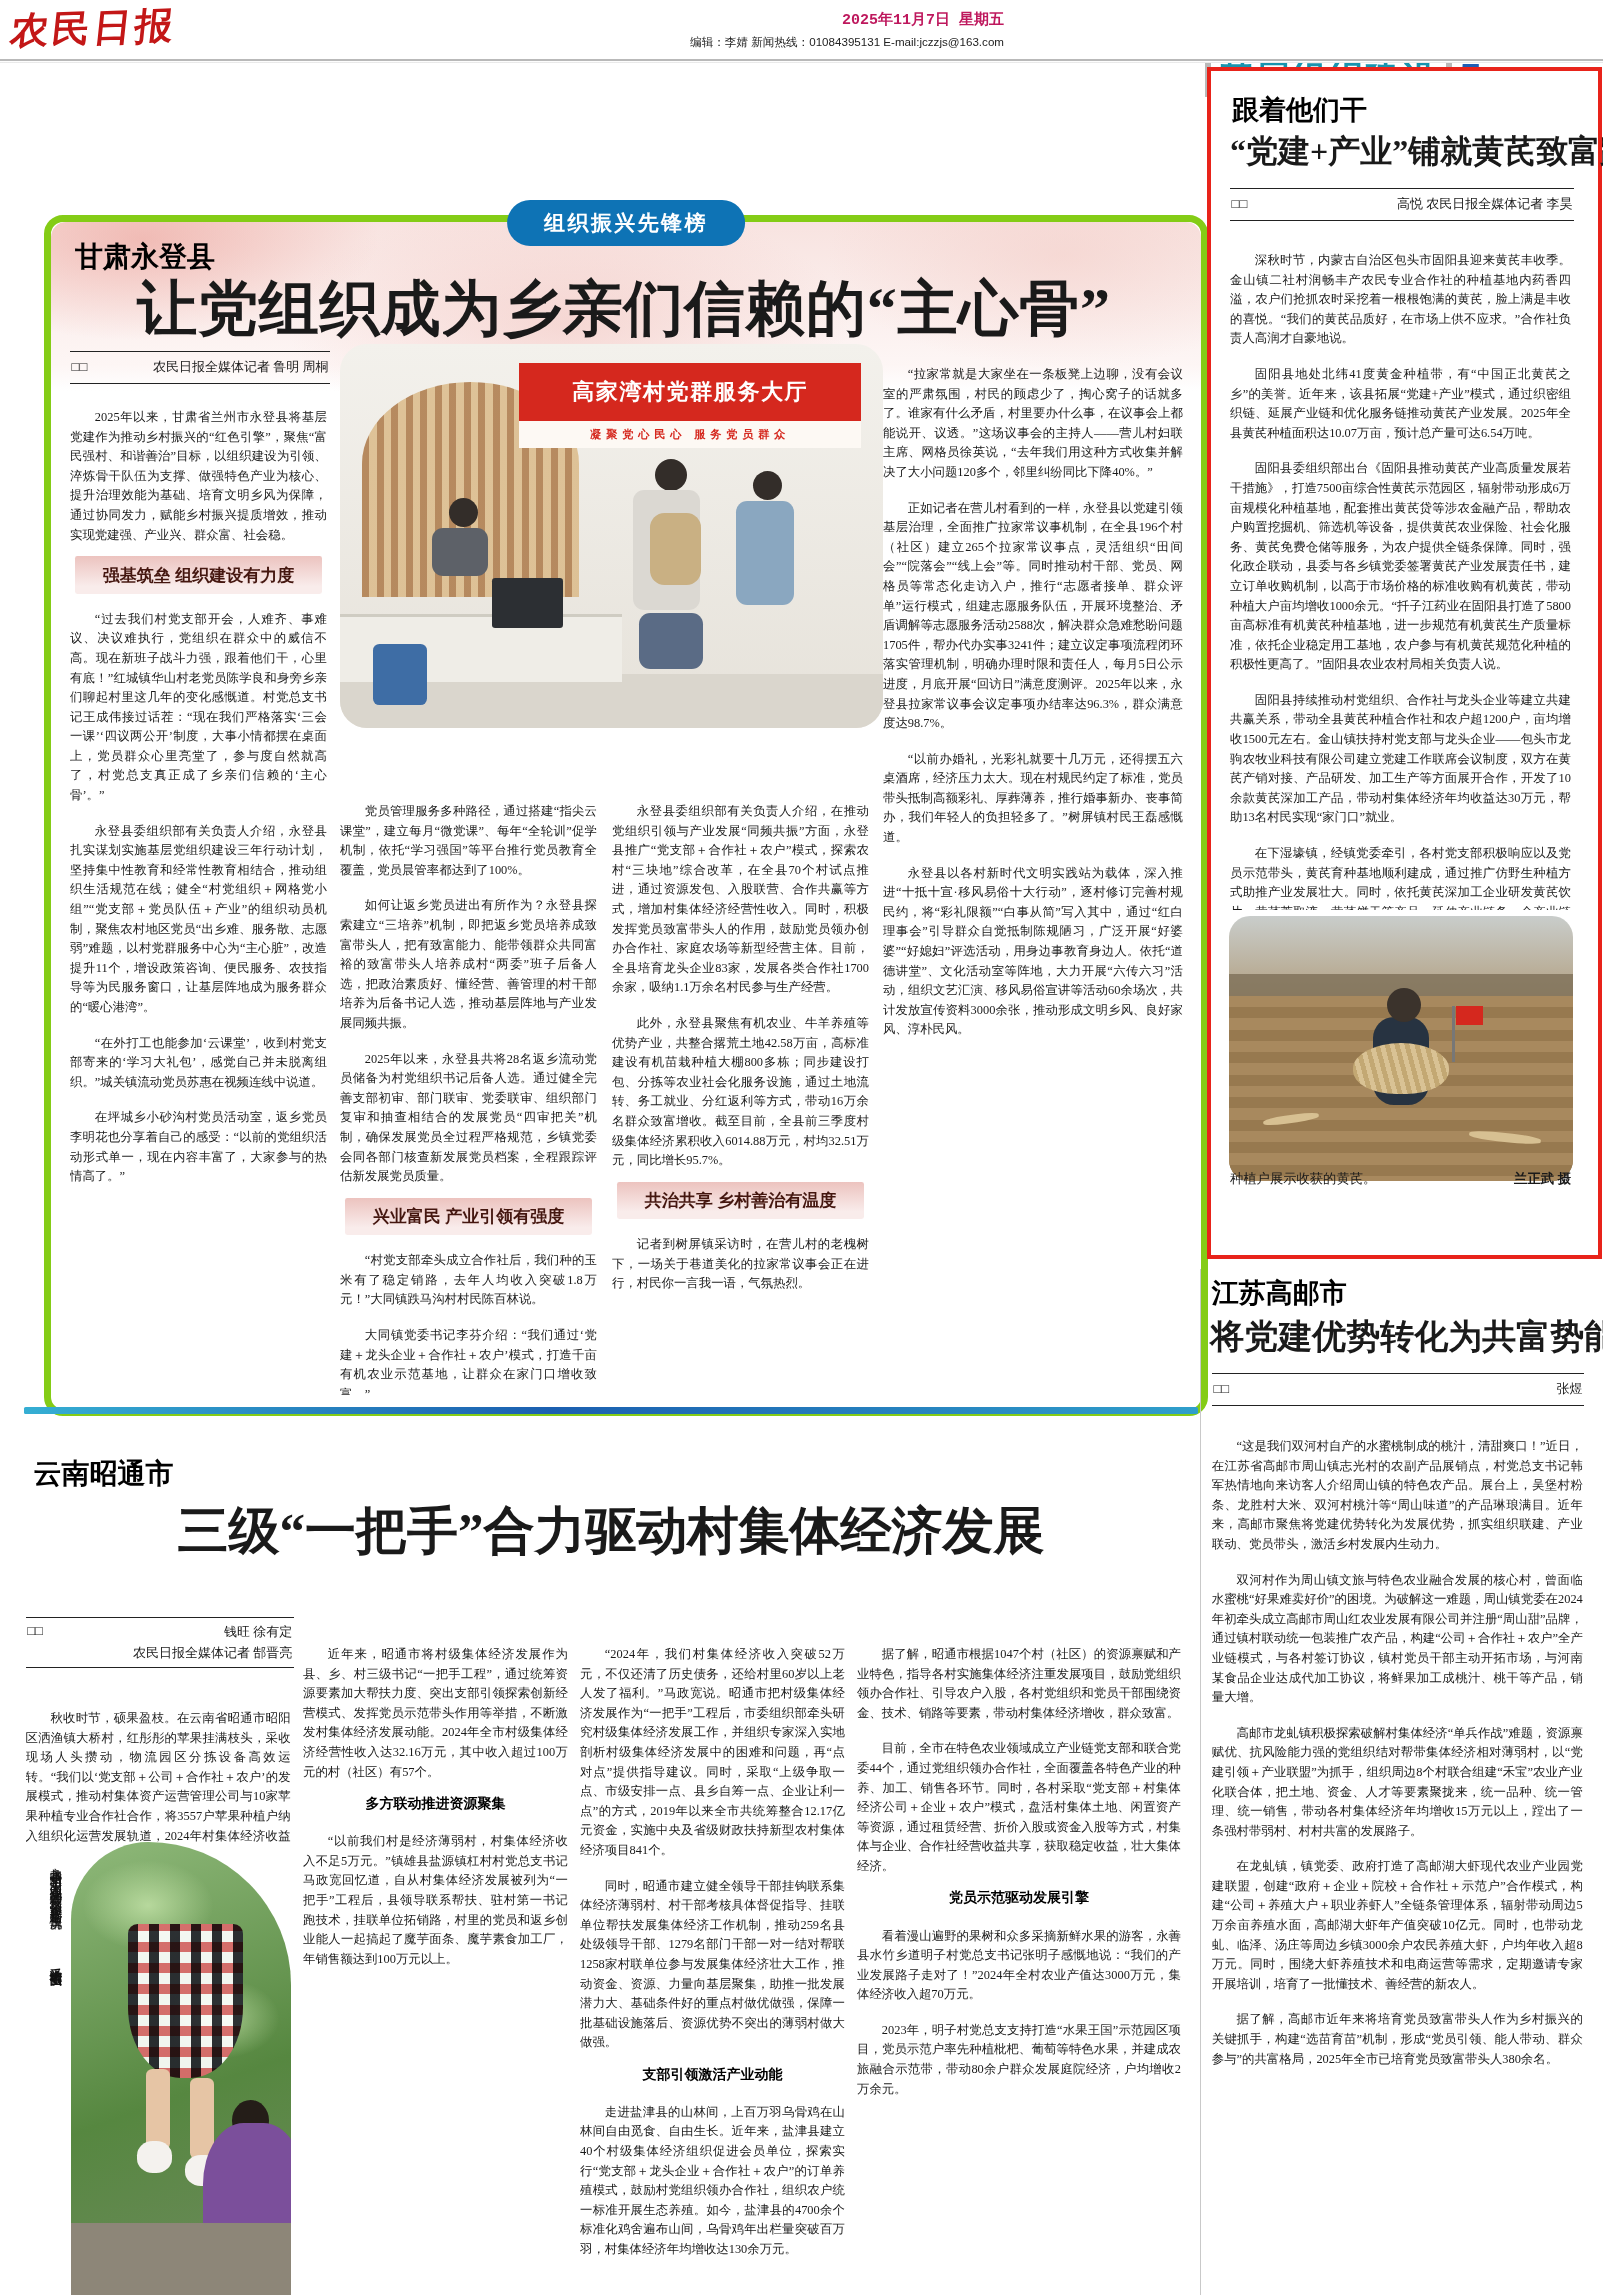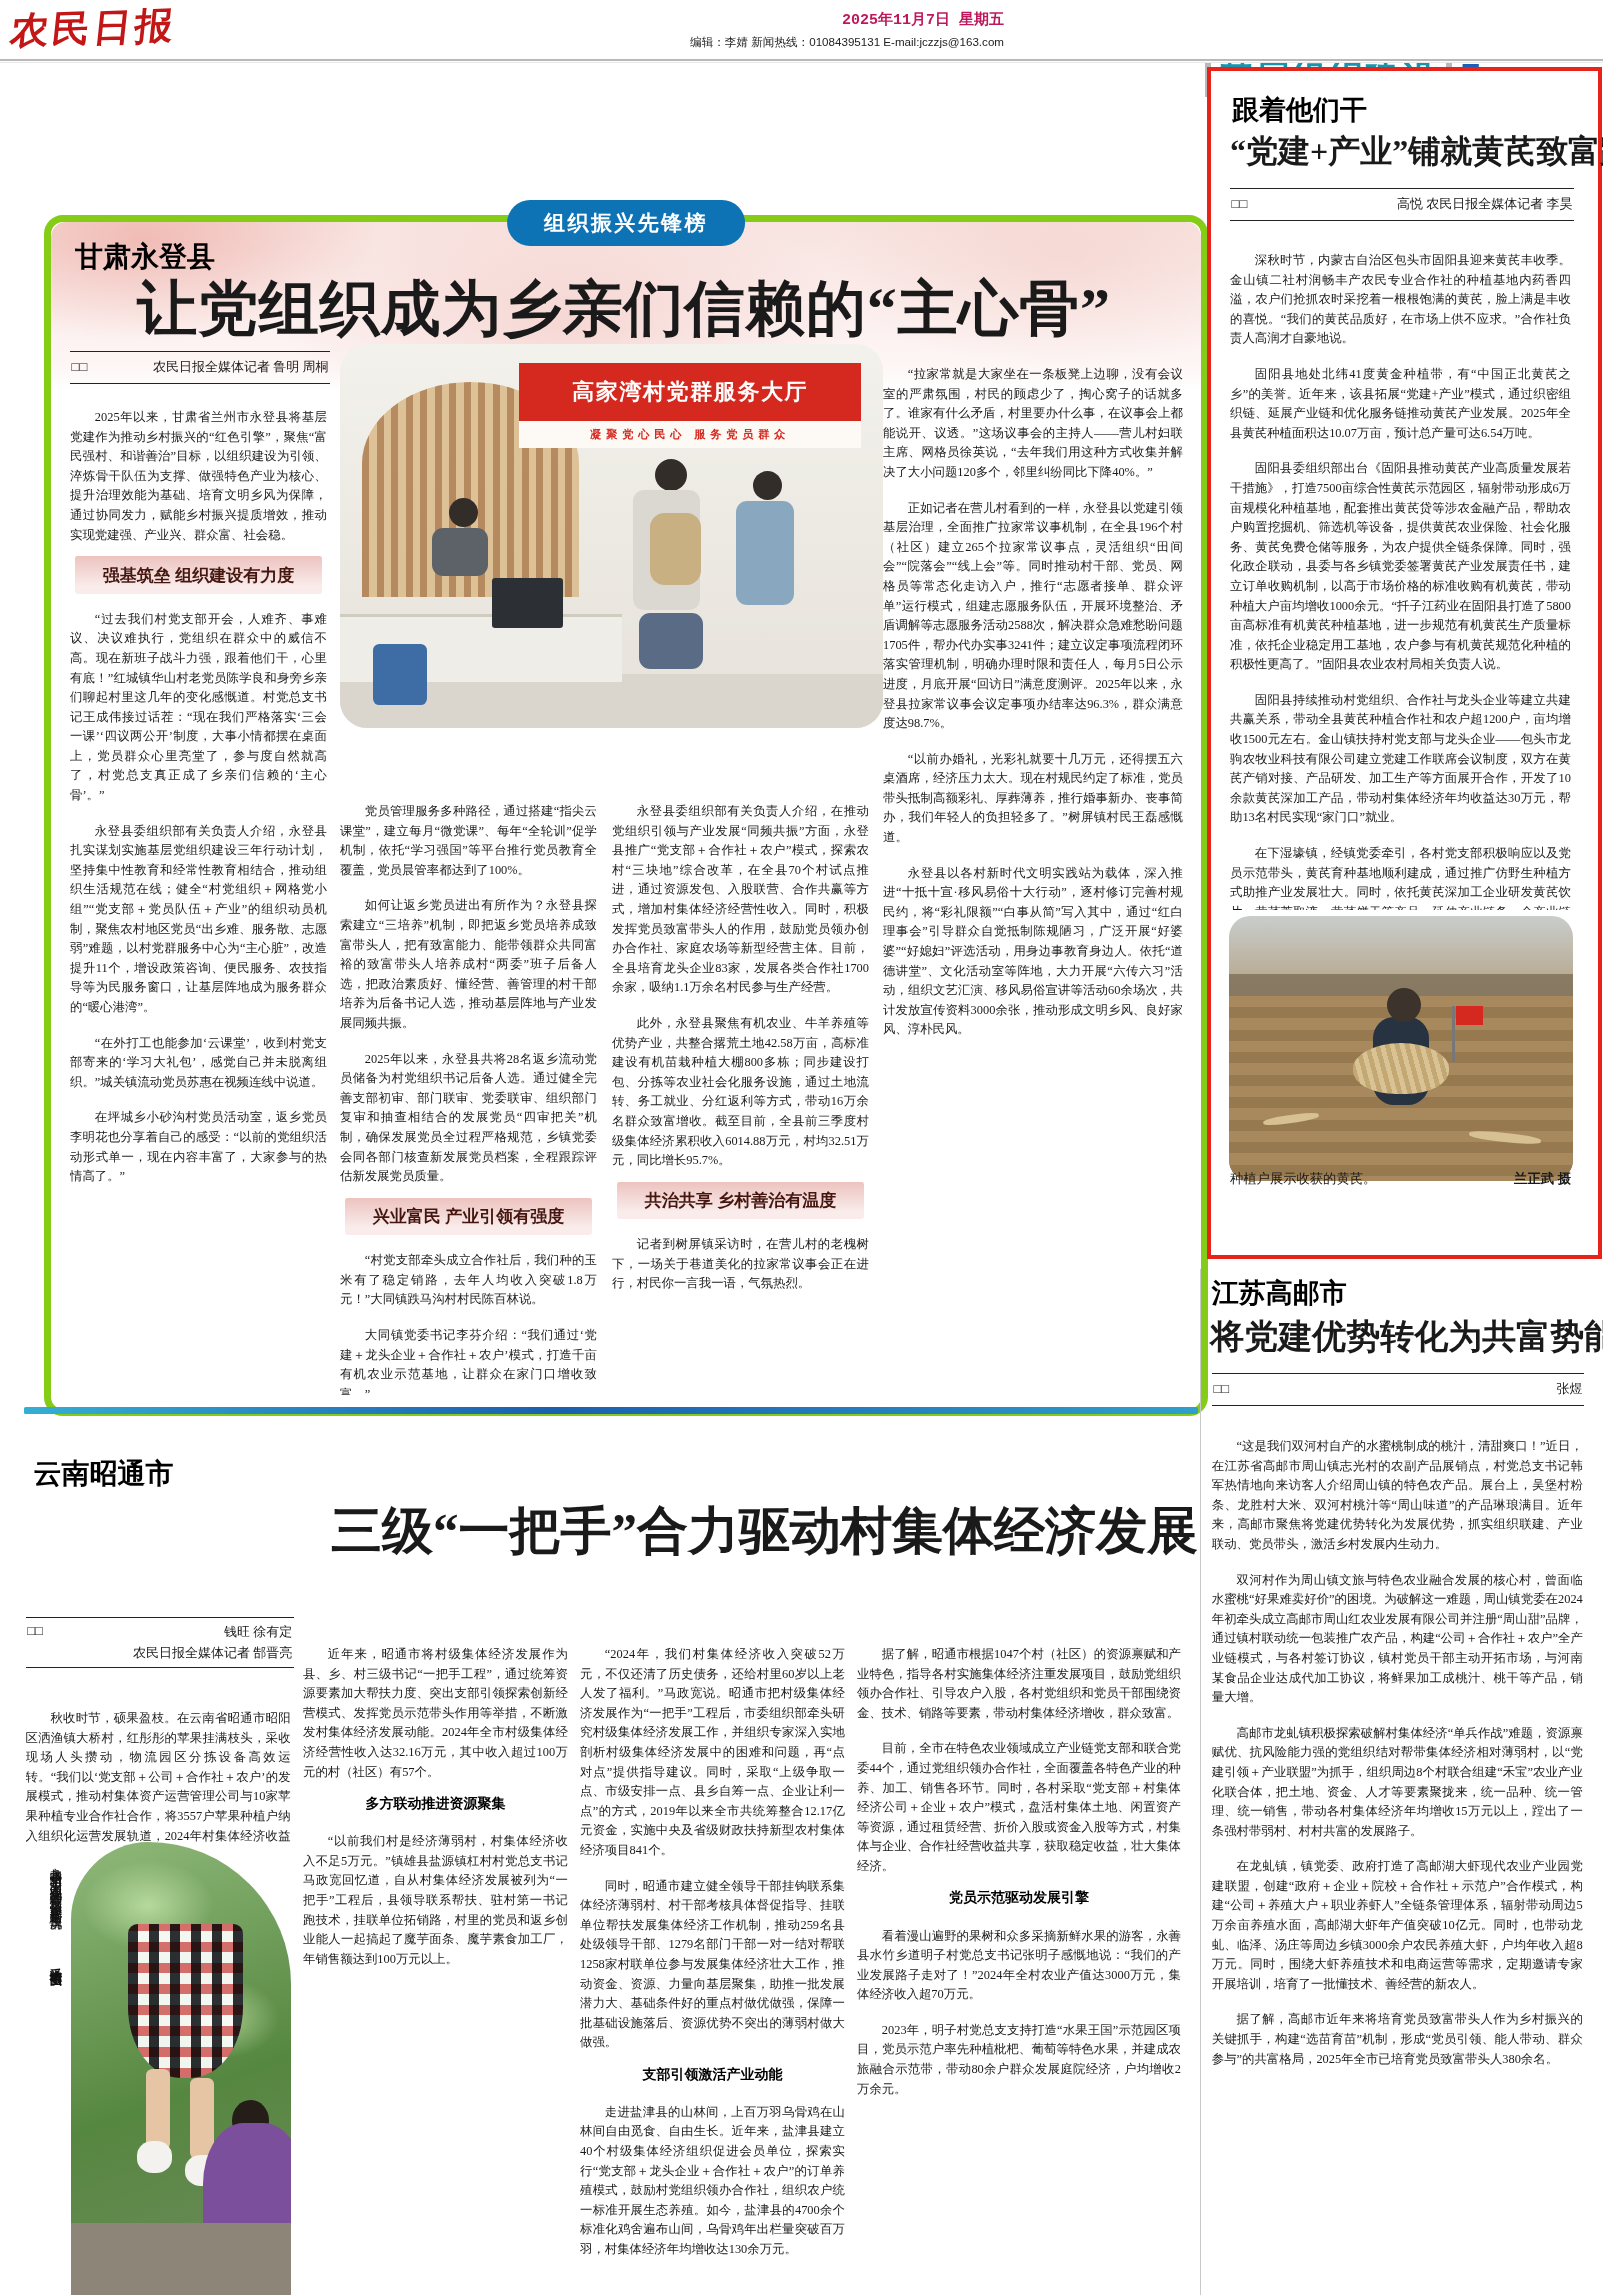--- a/index.html
+++ b/index.html
@@ -116,21 +116,21 @@
     font-family:"Liberation Serif",serif;white-space:nowrap;}
   #gy-byline{left:4.8px;top:109px;width:369px;}
   #gy-body{left:4.8px;top:157px;width:371px;height:867px;}
   #rail-divider{left:1200px;top:1269px;width:0.8px;height:1026px;background:#c9c9c9;}
 
   
   #bottom-art{left:24px;top:1407px;width:1174px;height:888px;}
   #bottom-rule{left:0;top:0;width:1174px;height:7.2px;
     background:linear-gradient(90deg,#35aed3,#1b5fb0 45%,#2f9fcb);border-radius:1.6px;}
   #bot-kicker{left:9.6px;top:48px;}
-  #bot-headline{left:0;top:90px;width:1174px;text-align:right;font-size:51px;font-weight:900;
+  #bot-headline{left:0;top:90px;width:1174px;text-align:center;font-size:51px;font-weight:900;
     font-family:"Liberation Serif",serif;white-space:nowrap;}
   #bot-byline{left:1.6px;top:210px;width:265px;}
   #bot-col1{left:1.6px;top:286px;width:265px;height:153px;}
   #bot-col2{left:279px;top:222px;width:265px;height:665px;}
   #bot-col3{left:556px;top:222px;width:265px;height:665px;}
   #bot-col4{left:833px;top:222px;width:324px;height:665px;}
   #bot-photo{left:47px;top:435px;width:220px;height:453px;border-radius:96px 177px 0 0;overflow:hidden;
     background:linear-gradient(160deg,#8fb97a,#568740 55%,#6f8a5e);}
   #bot-vcaption{left:0;top:450px;width:43px;height:434px;writing-mode:vertical-rl;
     font-size:12.4px;line-height:22px;letter-spacing:1.6px;color:#111;}

